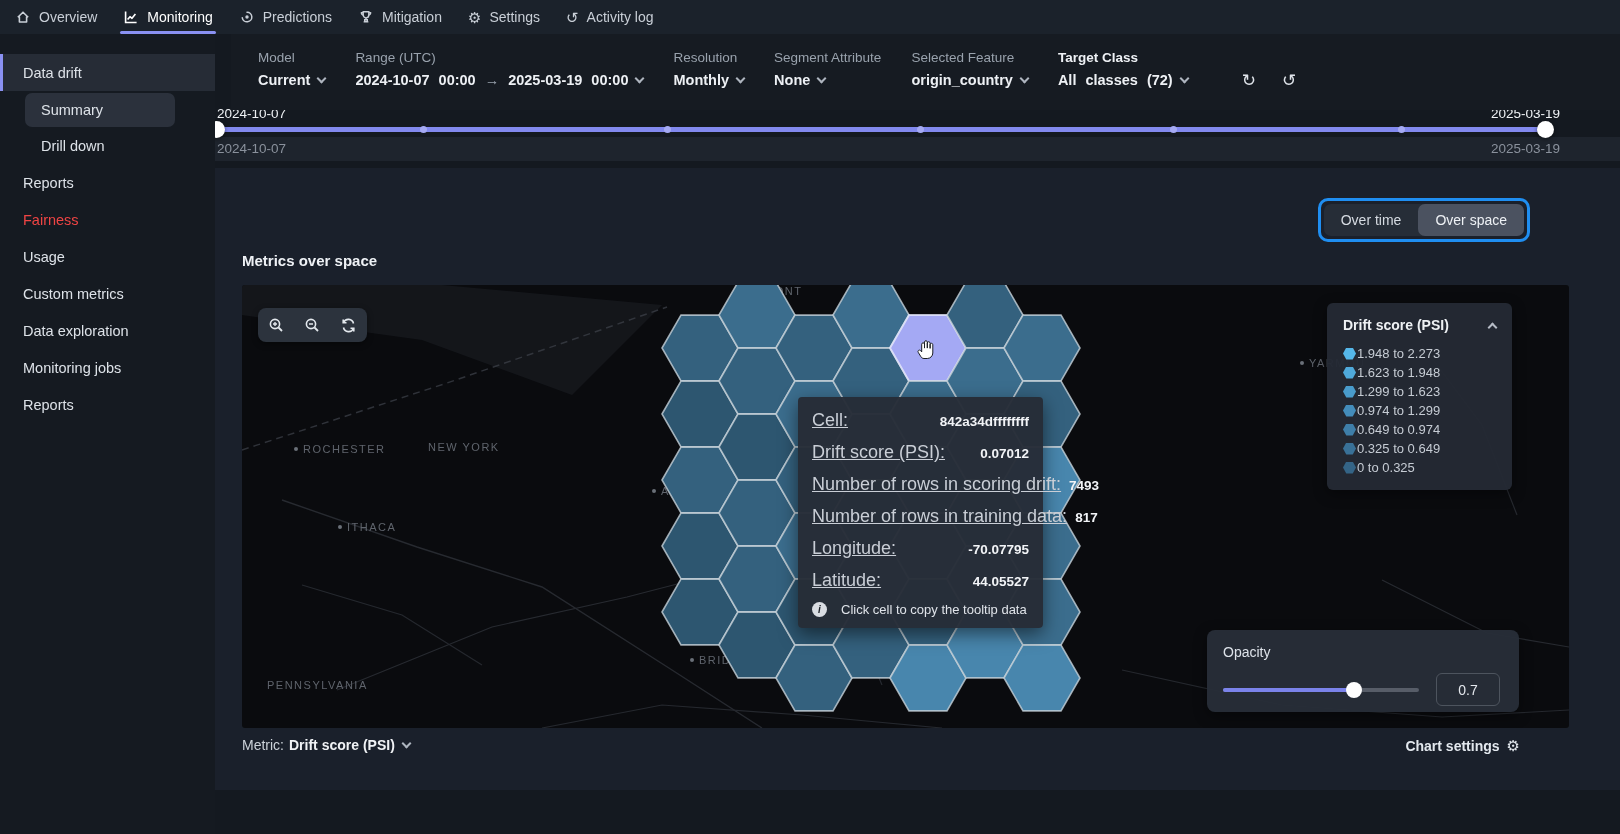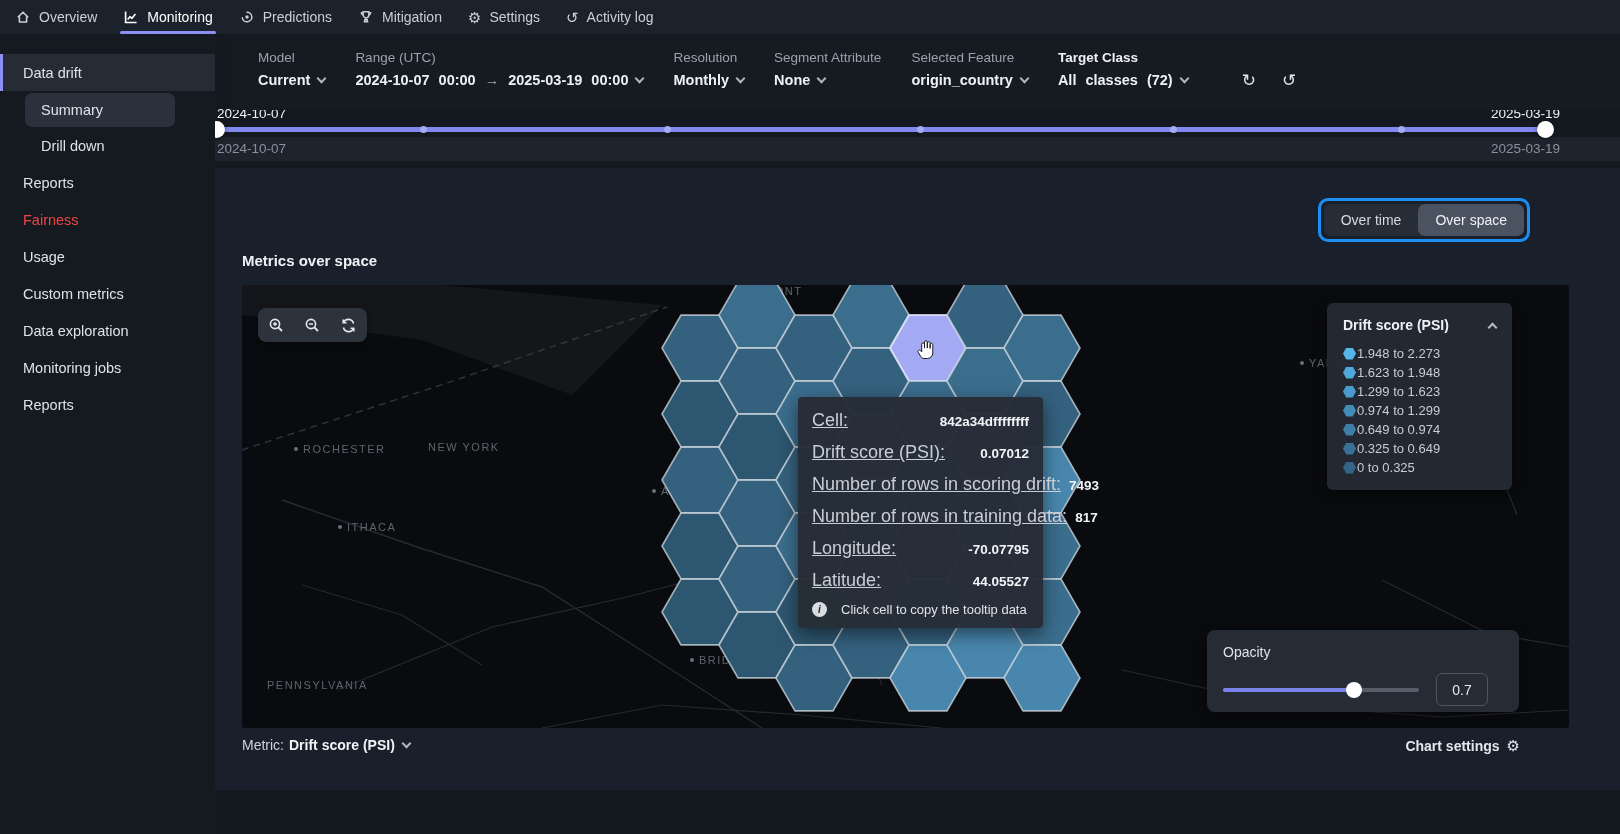--- a/index.html
+++ b/index.html
@@ -115,21 +115,21 @@
     background:rgba(39,45,56,.97); border-radius:8px; padding:14px 16px 10px; z-index:7;
     box-shadow:0 4px 14px rgba(0,0,0,.4); }
   .op-label { font-size:14px; color:#dde2e9; }
   .op-row { display:flex; align-items:center; gap:17px; margin-top:13px; }
   .op-track { position:relative; width:196px; height:4px; background:#575d68; border-radius:2px;
     cursor:pointer; }
   .op-fill { position:absolute; left:0; top:0; height:4px; width:67%; background:#7b83ea;
     border-radius:2px; }
   .op-handle { position:absolute; left:calc(67% - 8px); top:-6px; width:16px; height:16px;
     border-radius:50%; background:#ffffff; cursor:grab; }
-  .op-value { width:52px; height:33px; border:1px solid #4d545e; border-radius:6px;
+  .op-value { width:64px; height:33px; border:1px solid #4d545e; border-radius:6px;
     display:flex; align-items:center; justify-content:center; font-size:14px; color:#e3e7ec; }
 
   
   .metric-row { position:absolute; left:27px; top:569px; display:flex; align-items:center;
     gap:5px; font-size:14px; cursor:pointer; }
   .metric-label { color:#ccd2d9; }
   .metric-value { font-weight:bold; color:#f0f2f5; }
   .chart-settings { position:absolute; right:100px; top:569px; display:flex; align-items:center;
     gap:7px; font-size:14px; font-weight:bold; color:#e3e8ee; cursor:pointer; }
   .gear-glyph { font-size:15px; font-weight:normal; }

